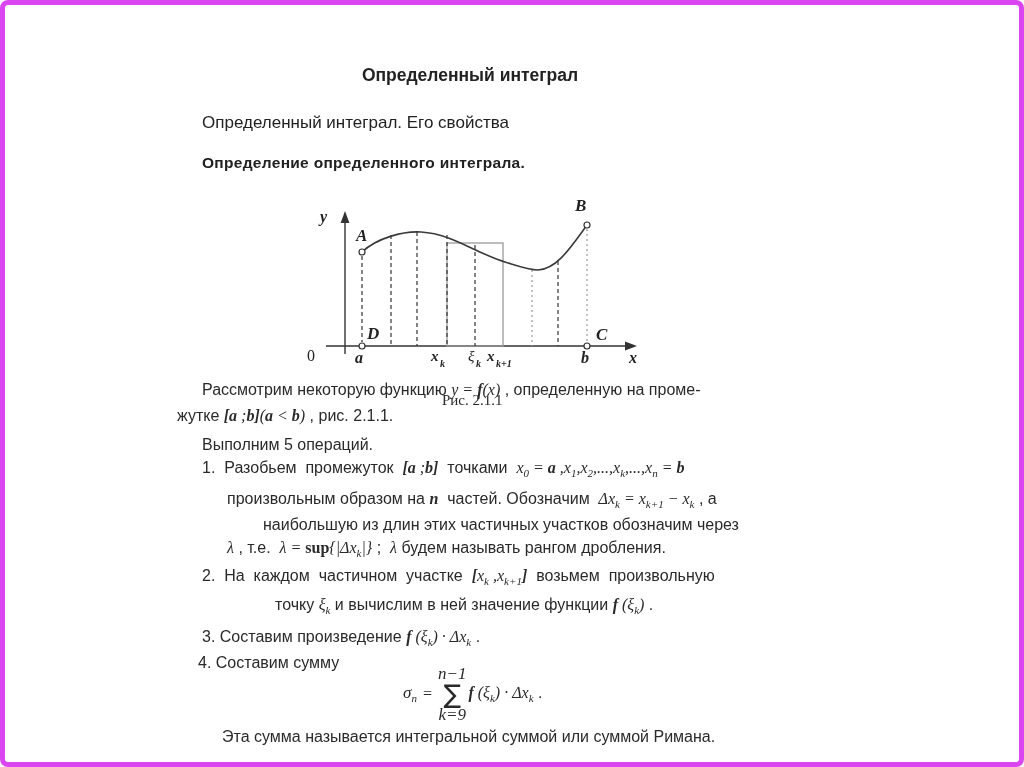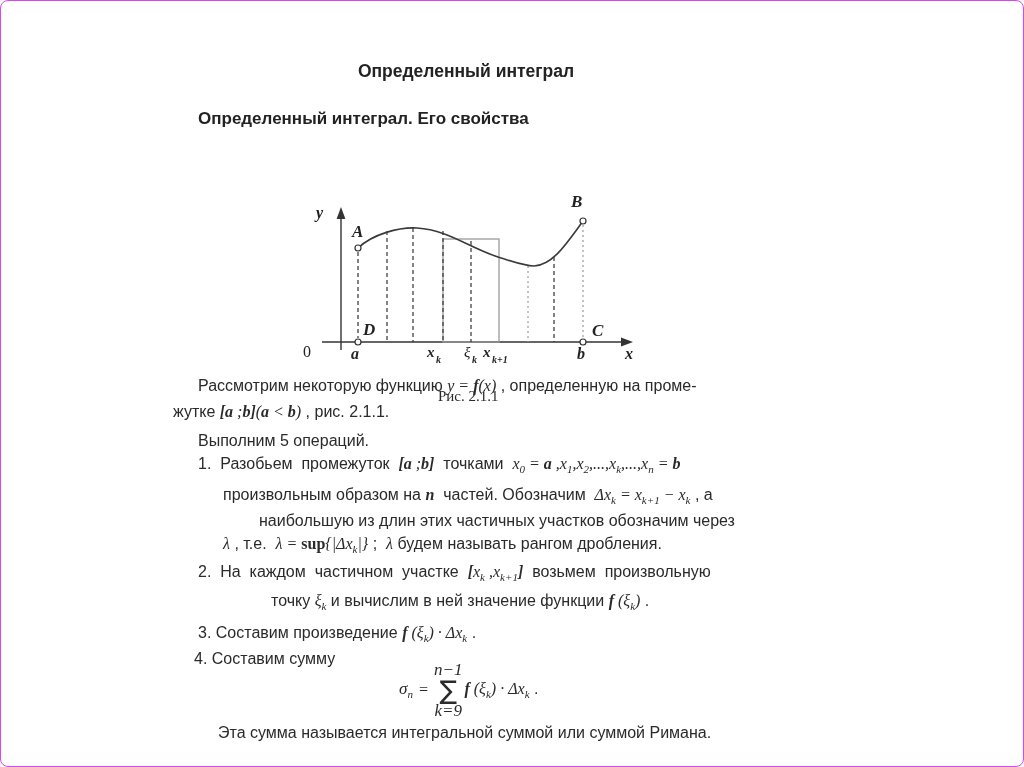--- a/index.html
+++ b/index.html
@@ -1,33 +1,33 @@
 <!DOCTYPE html>
 <html><head>
 <meta charset="utf-8">
 <style>
   html,body{margin:0;padding:0;background:#ffffff;}
   .slide{
     position:relative;
     width:1024px;height:767px;
     background:#ffffff;
-    border:1px solid #d946ef;
+    border:5px solid #d946ef;
     border-radius:8px;
     box-sizing:border-box;
     overflow:hidden;
     font-family:"Liberation Sans", sans-serif;
     color:#262626;
   }
   .title{
     position:absolute;left:0;top:60px;width:930px;
     text-align:center;font-size:17.5px;font-weight:bold;color:#222;
   }
   .subtitle{
     position:absolute;left:197px;top:108px;
-    font-size:17px;font-weight:bold;color:#222;
+    font-size:17px;font-weight:normal;color:#222;
   }
   .heading{
     position:absolute;left:197px;top:149px;
     font-size:15.5px;font-weight:bold;color:#222;letter-spacing:0.3px;
   }
   .figure-svg{position:absolute;left:290px;top:190px;}
   .fig-caption{
     position:absolute;left:437px;top:387px;
     font-size:15px;color:#2a2a2a;font-family:Liberation Serif, serif;
   }
@@ -62,20 +62,21 @@
   .svg-serif-i{font-family:"Liberation Serif", serif;font-style:italic;}
   .svg-serif{font-family:"Liberation Serif", serif;}
 </style>
 </head>
 <body>
 
 <div class="slide">
 
   <div class="title">Определенный интеграл</div>
   <div class="subtitle">Определенный интеграл. Его свойства</div>
+  <div class="heading">Определение определенного интеграла.</div>
 
   <svg class="figure-svg" width="352" height="178" viewBox="290 190 352 178">
 
     <line x1="340" y1="349" x2="340" y2="214" stroke="#333" stroke-width="1.4"></line>
     <polygon points="340,206 335.6,218 344.4,218" fill="#333"></polygon>
     <line x1="321" y1="341" x2="624" y2="341" stroke="#333" stroke-width="1.4"></line>
     <polygon points="632,341 620,336.6 620,345.4" fill="#333"></polygon>
 
     <rect x="442" y="238" width="56" height="103" fill="none" stroke="#9a9a9a" stroke-width="1.3"></rect>
 

